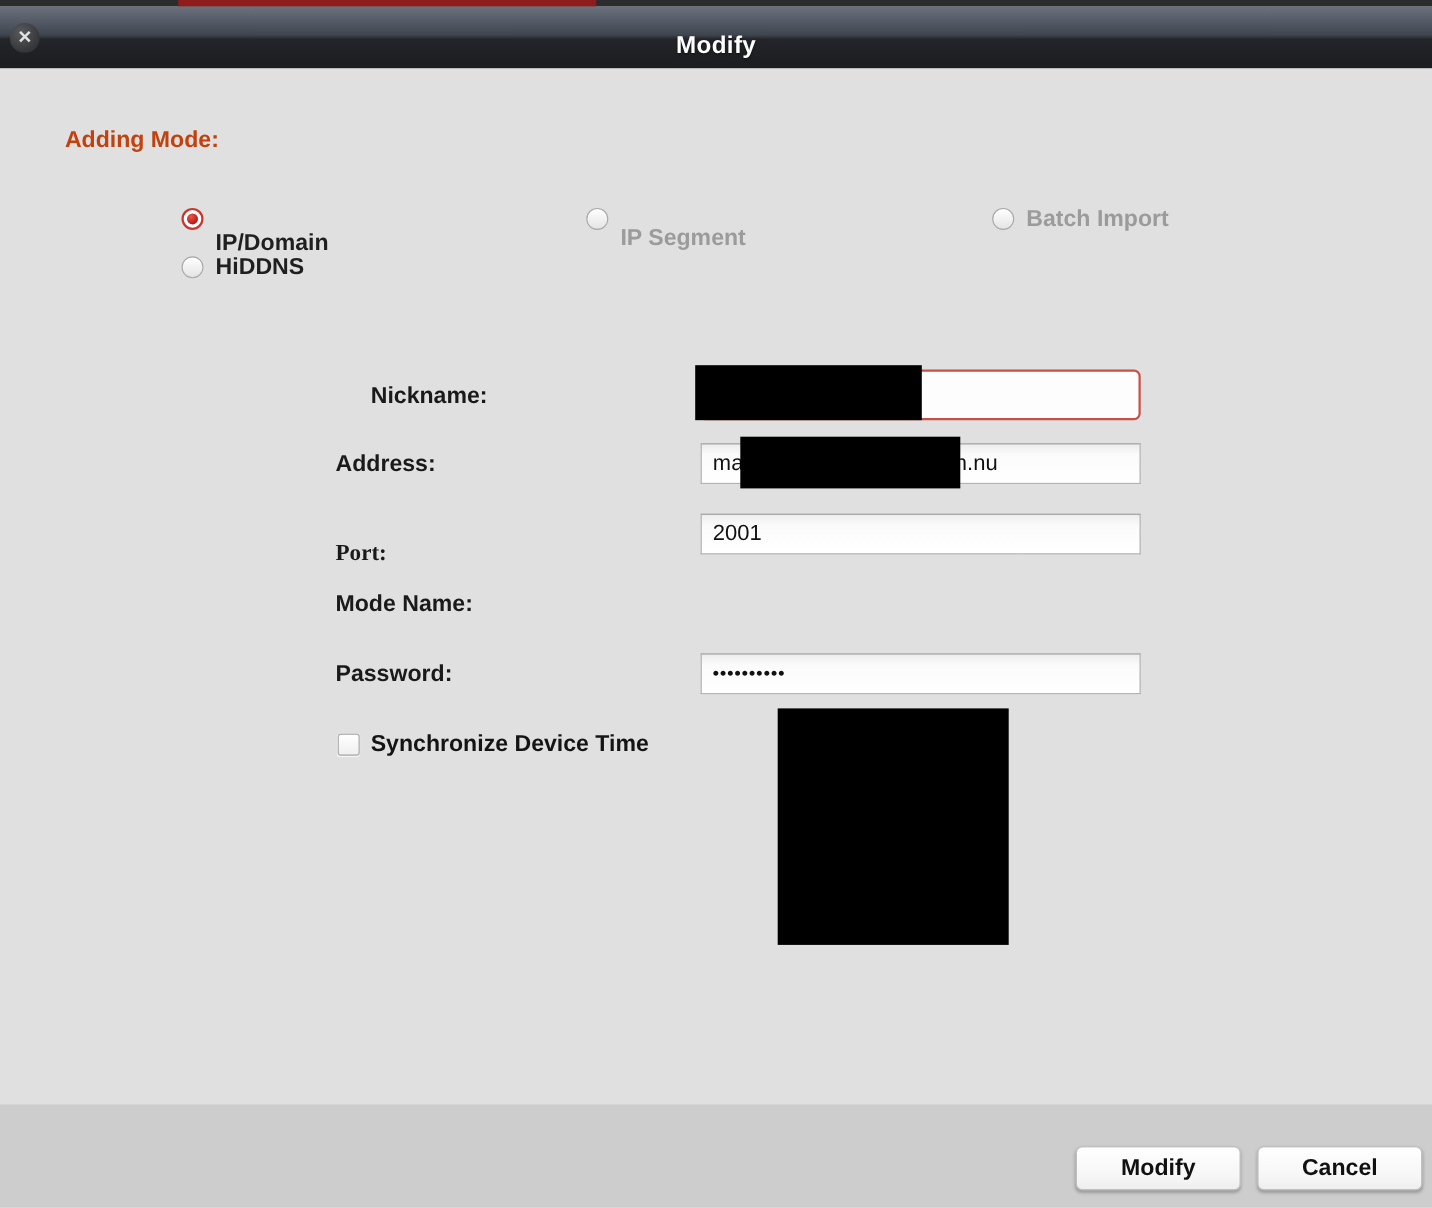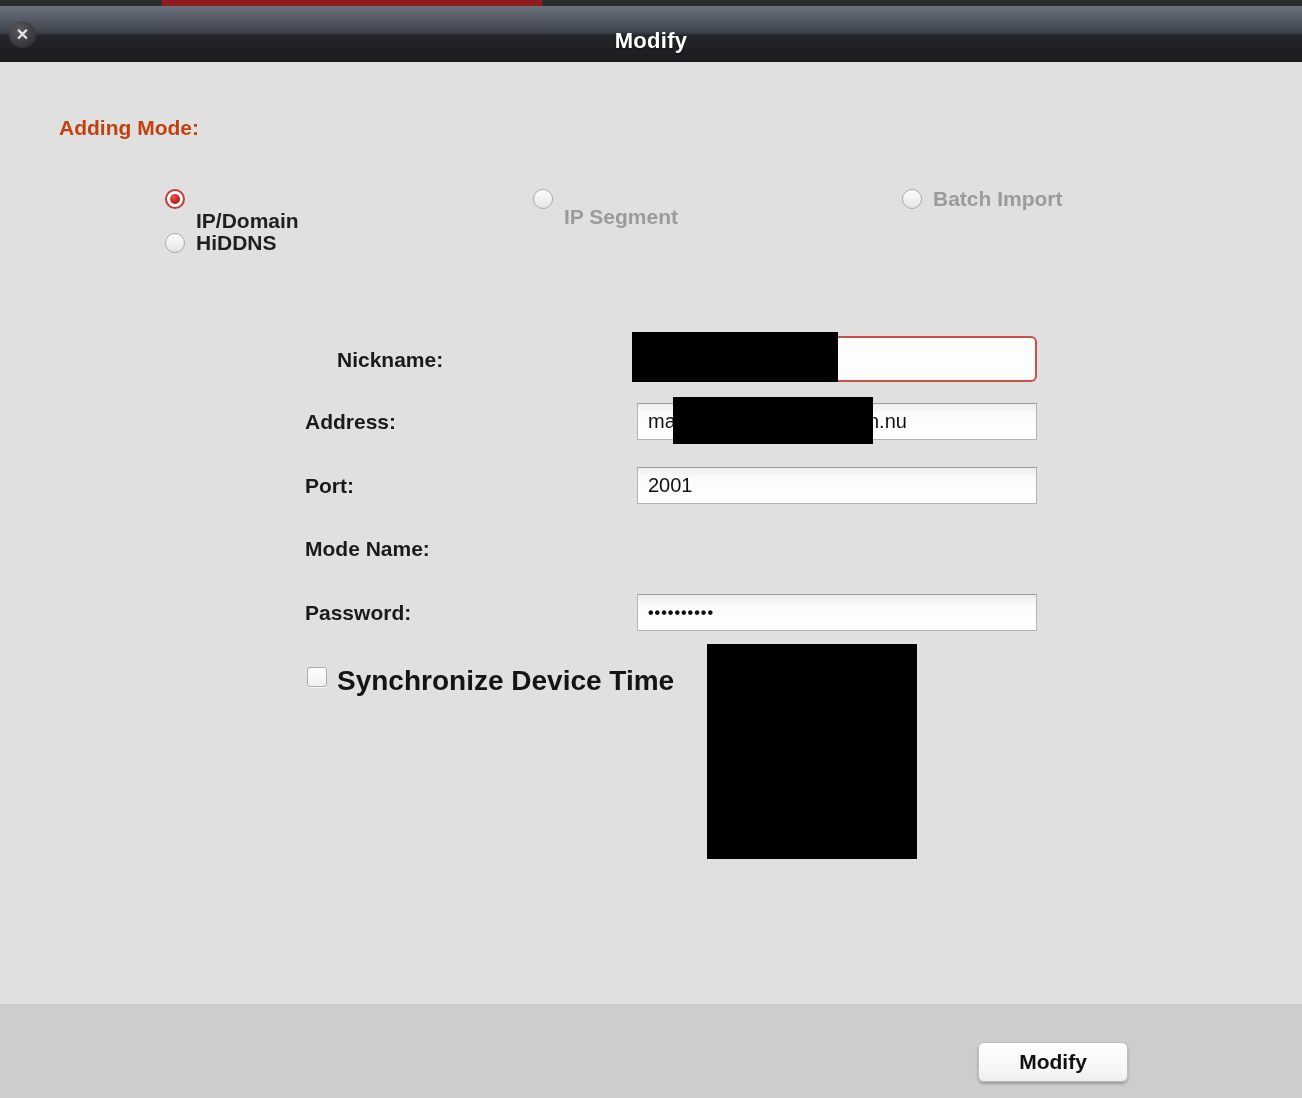--- a/index.html
+++ b/index.html
@@ -41,21 +41,21 @@
     font-size:20px;color:#111;line-height:35px;padding:0 0 0 10px;overflow:hidden;}
   .input-nickname{left:635px;top:336px;width:402px;height:46px;border:2px solid #c75049;border-radius:6px;
     background:#fdfdfd;}
   .pw{font-size:16px;font-weight:bold;letter-spacing:1px;}
   .addr-suffix{position:absolute;left:230px;top:0;line-height:35px;}
 
   
   .checkbox{position:absolute;left:307px;top:667px;width:20px;height:20px;box-sizing:border-box;
     border:1px solid #ababab;border-radius:3px;background:linear-gradient(180deg,#ffffff,#efefef);
     box-shadow:0 1px 1px rgba(255,255,255,.8);}
-  .checkbox-label{position:absolute;left:337px;top:665px;font-size:28px;font-weight:bold;color:#141414;}
+  .checkbox-label{position:absolute;left:337px;top:665px;font-size:21px;font-weight:bold;color:#141414;}
 
   
   .redact{position:absolute;background:#000;}
   .redact-nickname{left:632px;top:332px;width:206px;height:50px;}
   .redact-address{left:673px;top:397px;width:200px;height:47px;}
   .redact-big{left:707px;top:644px;width:210px;height:215px;}
 
   
   .footer{position:absolute;left:0;top:1004px;width:1302px;height:94px;background:#cdcdcd;}
   .btn{position:absolute;top:38px;width:150px;height:40px;box-sizing:border-box;
@@ -91,21 +91,21 @@
   <div class="radio-label disabled" style="left:564px;top:186px;margin-top:18px;">IP Segment</div>
 
   <div class="radio" style="left:902px;top:189px;"></div>
   <div class="radio-label disabled" style="left:933px;top:186px;">Batch Import</div>
 
   <div class="radio" style="left:165px;top:233px;"></div>
   <div class="radio-label" style="left:196px;top:230px;">HiDDNS</div>
 
   <div class="field-label" style="top:347px;margin-left:32px;">Nickname:</div>
   <div class="field-label" style="top:409px;">Address:</div>
-  <div class="field-label" style="top:473px;">Port:</div>
+  <div class="field-label" style="top:489px;font-family:Liberation Serif, serif;">Port:</div>
   <div class="field-label" style="top:536px;">Mode Name:</div>
   <div class="field-label" style="top:600px;">Password:</div>
 
   <div class="input input-nickname"></div>
 
   <div class="input" style="top:403px;">
     <span>ma</span>
     <span class="addr-suffix">n.nu</span>
   </div>
 
@@ -116,15 +116,16 @@
 
   <div class="checkbox"></div>
   <div class="checkbox-label">Synchronize Device Time</div>
 
   <div class="redact redact-nickname"></div>
   <div class="redact redact-address"></div>
   <div class="redact redact-big"></div>
 
   <div class="footer">
     <div class="btn btn-modify">Modify</div>
+    <div class="btn btn-cancel">Cancel</div>
   </div>
 
 </div>
 
 </body></html>

